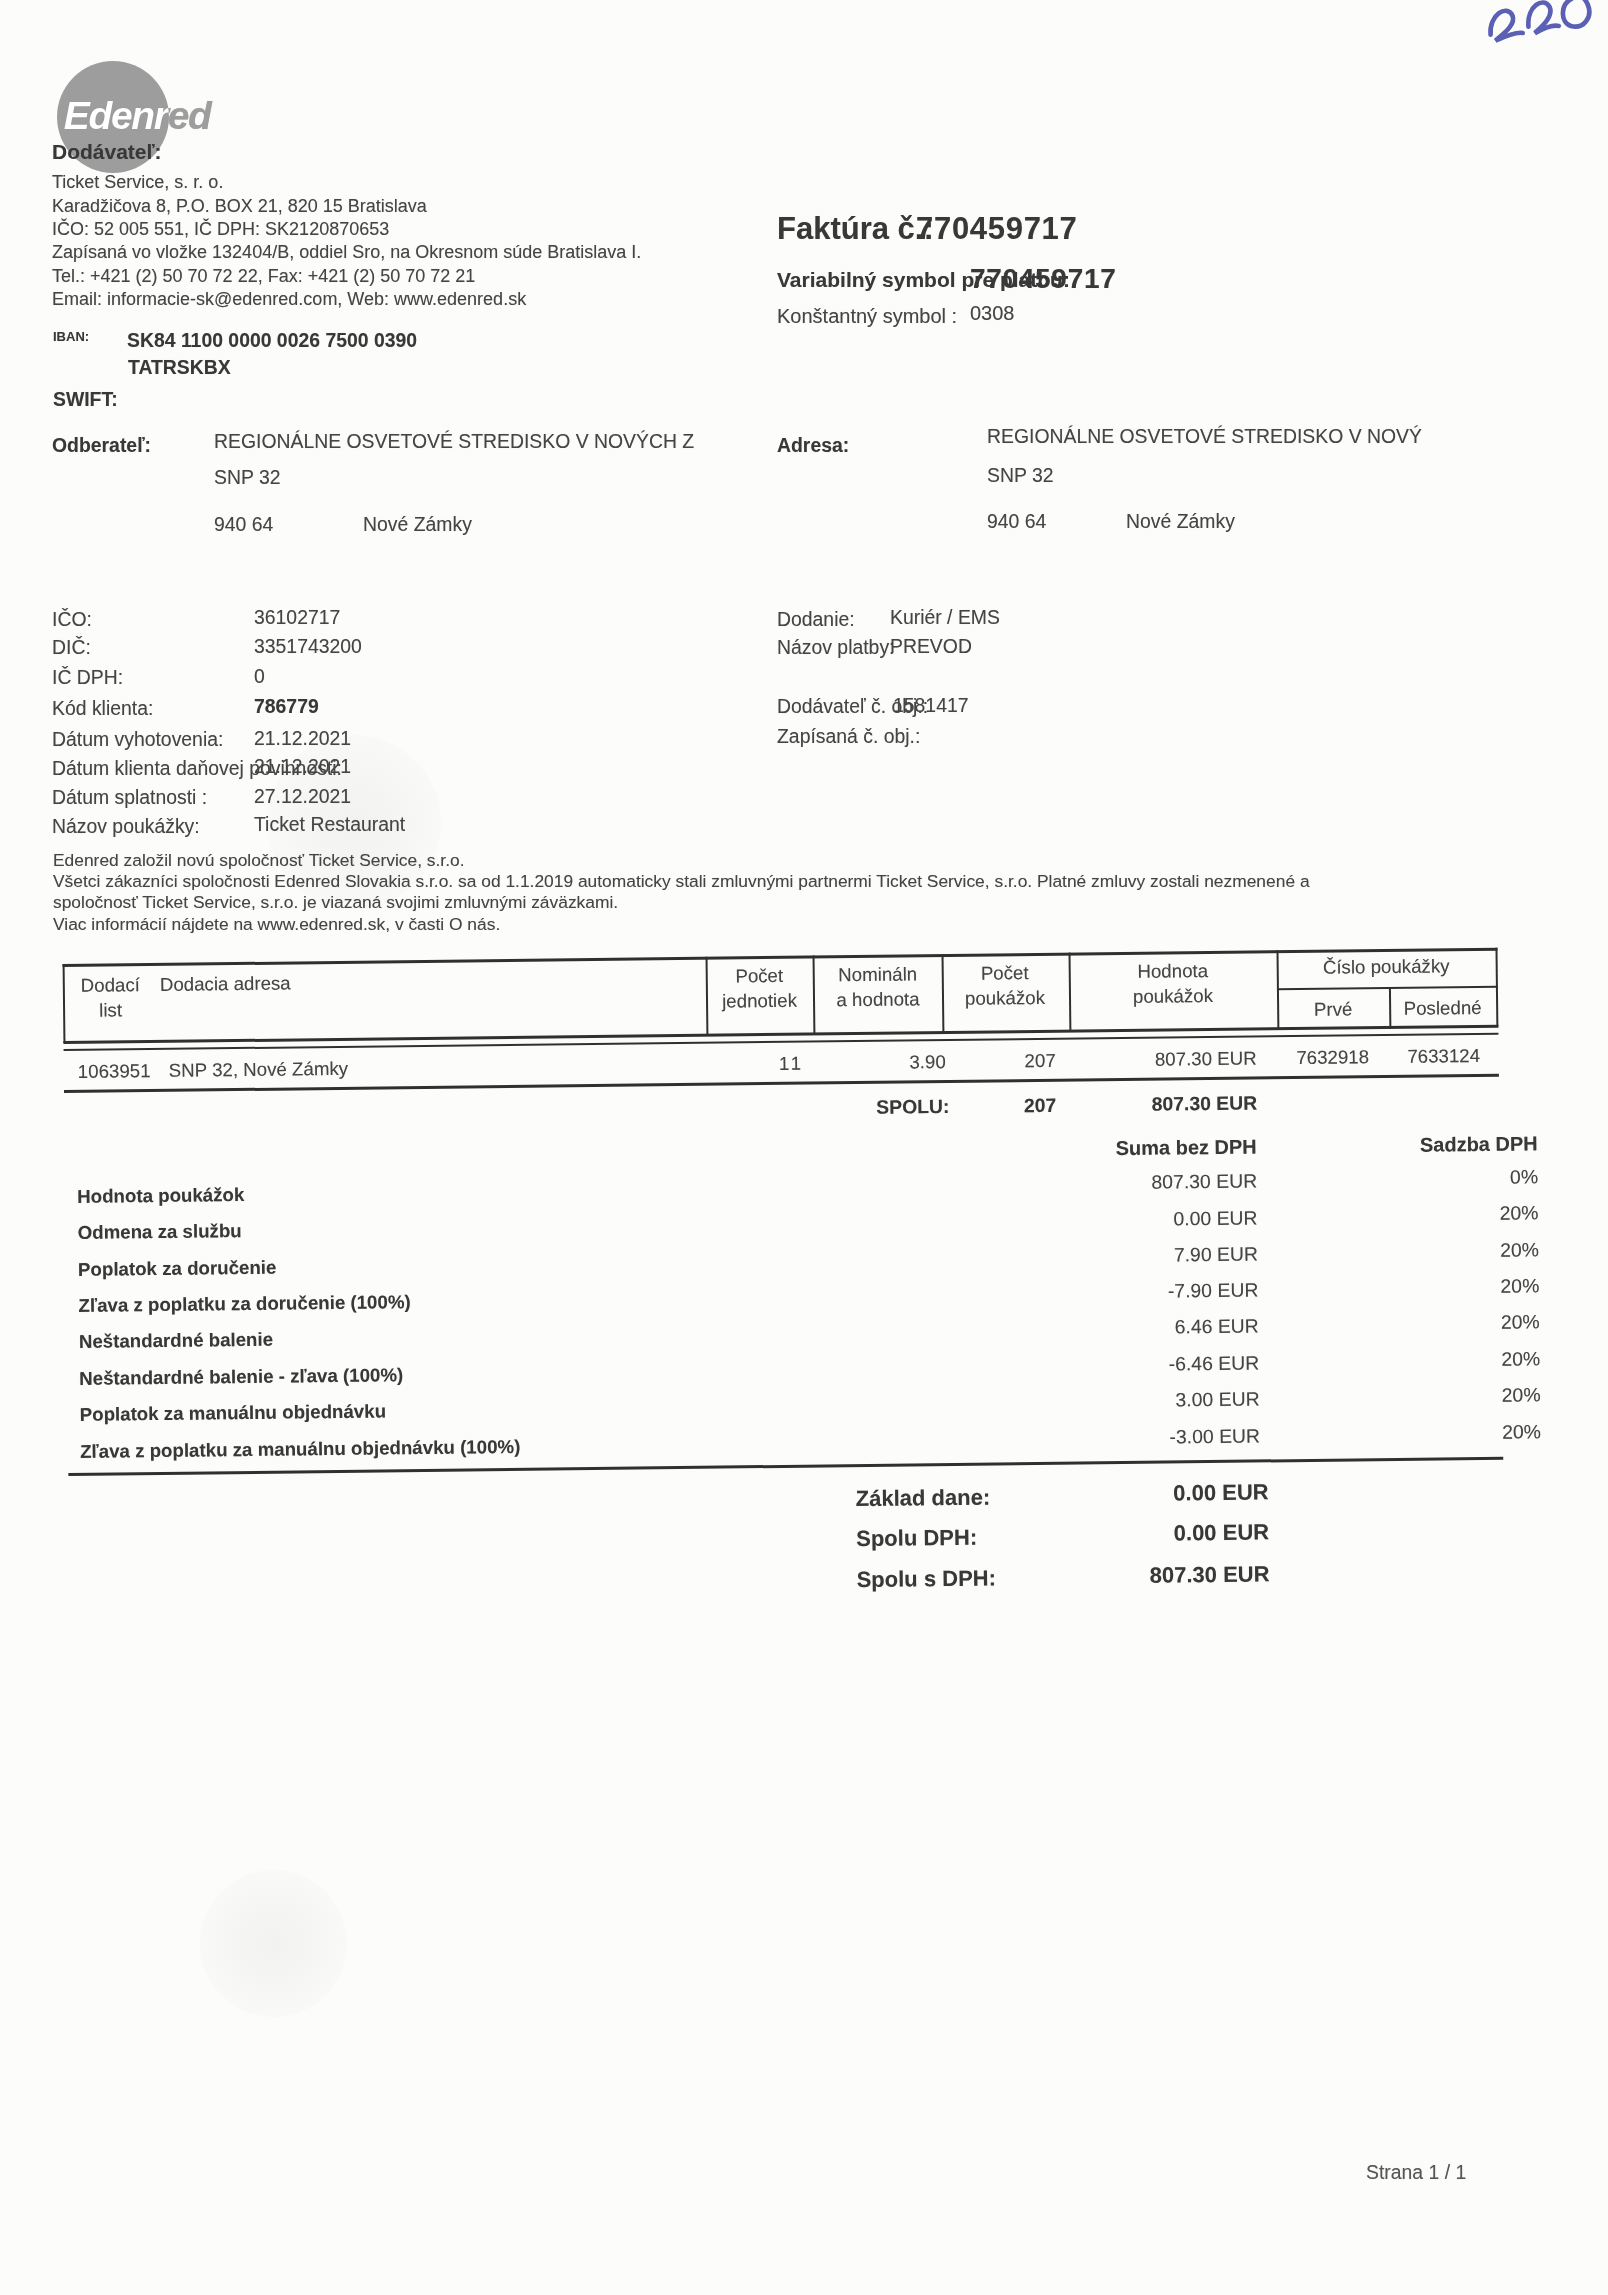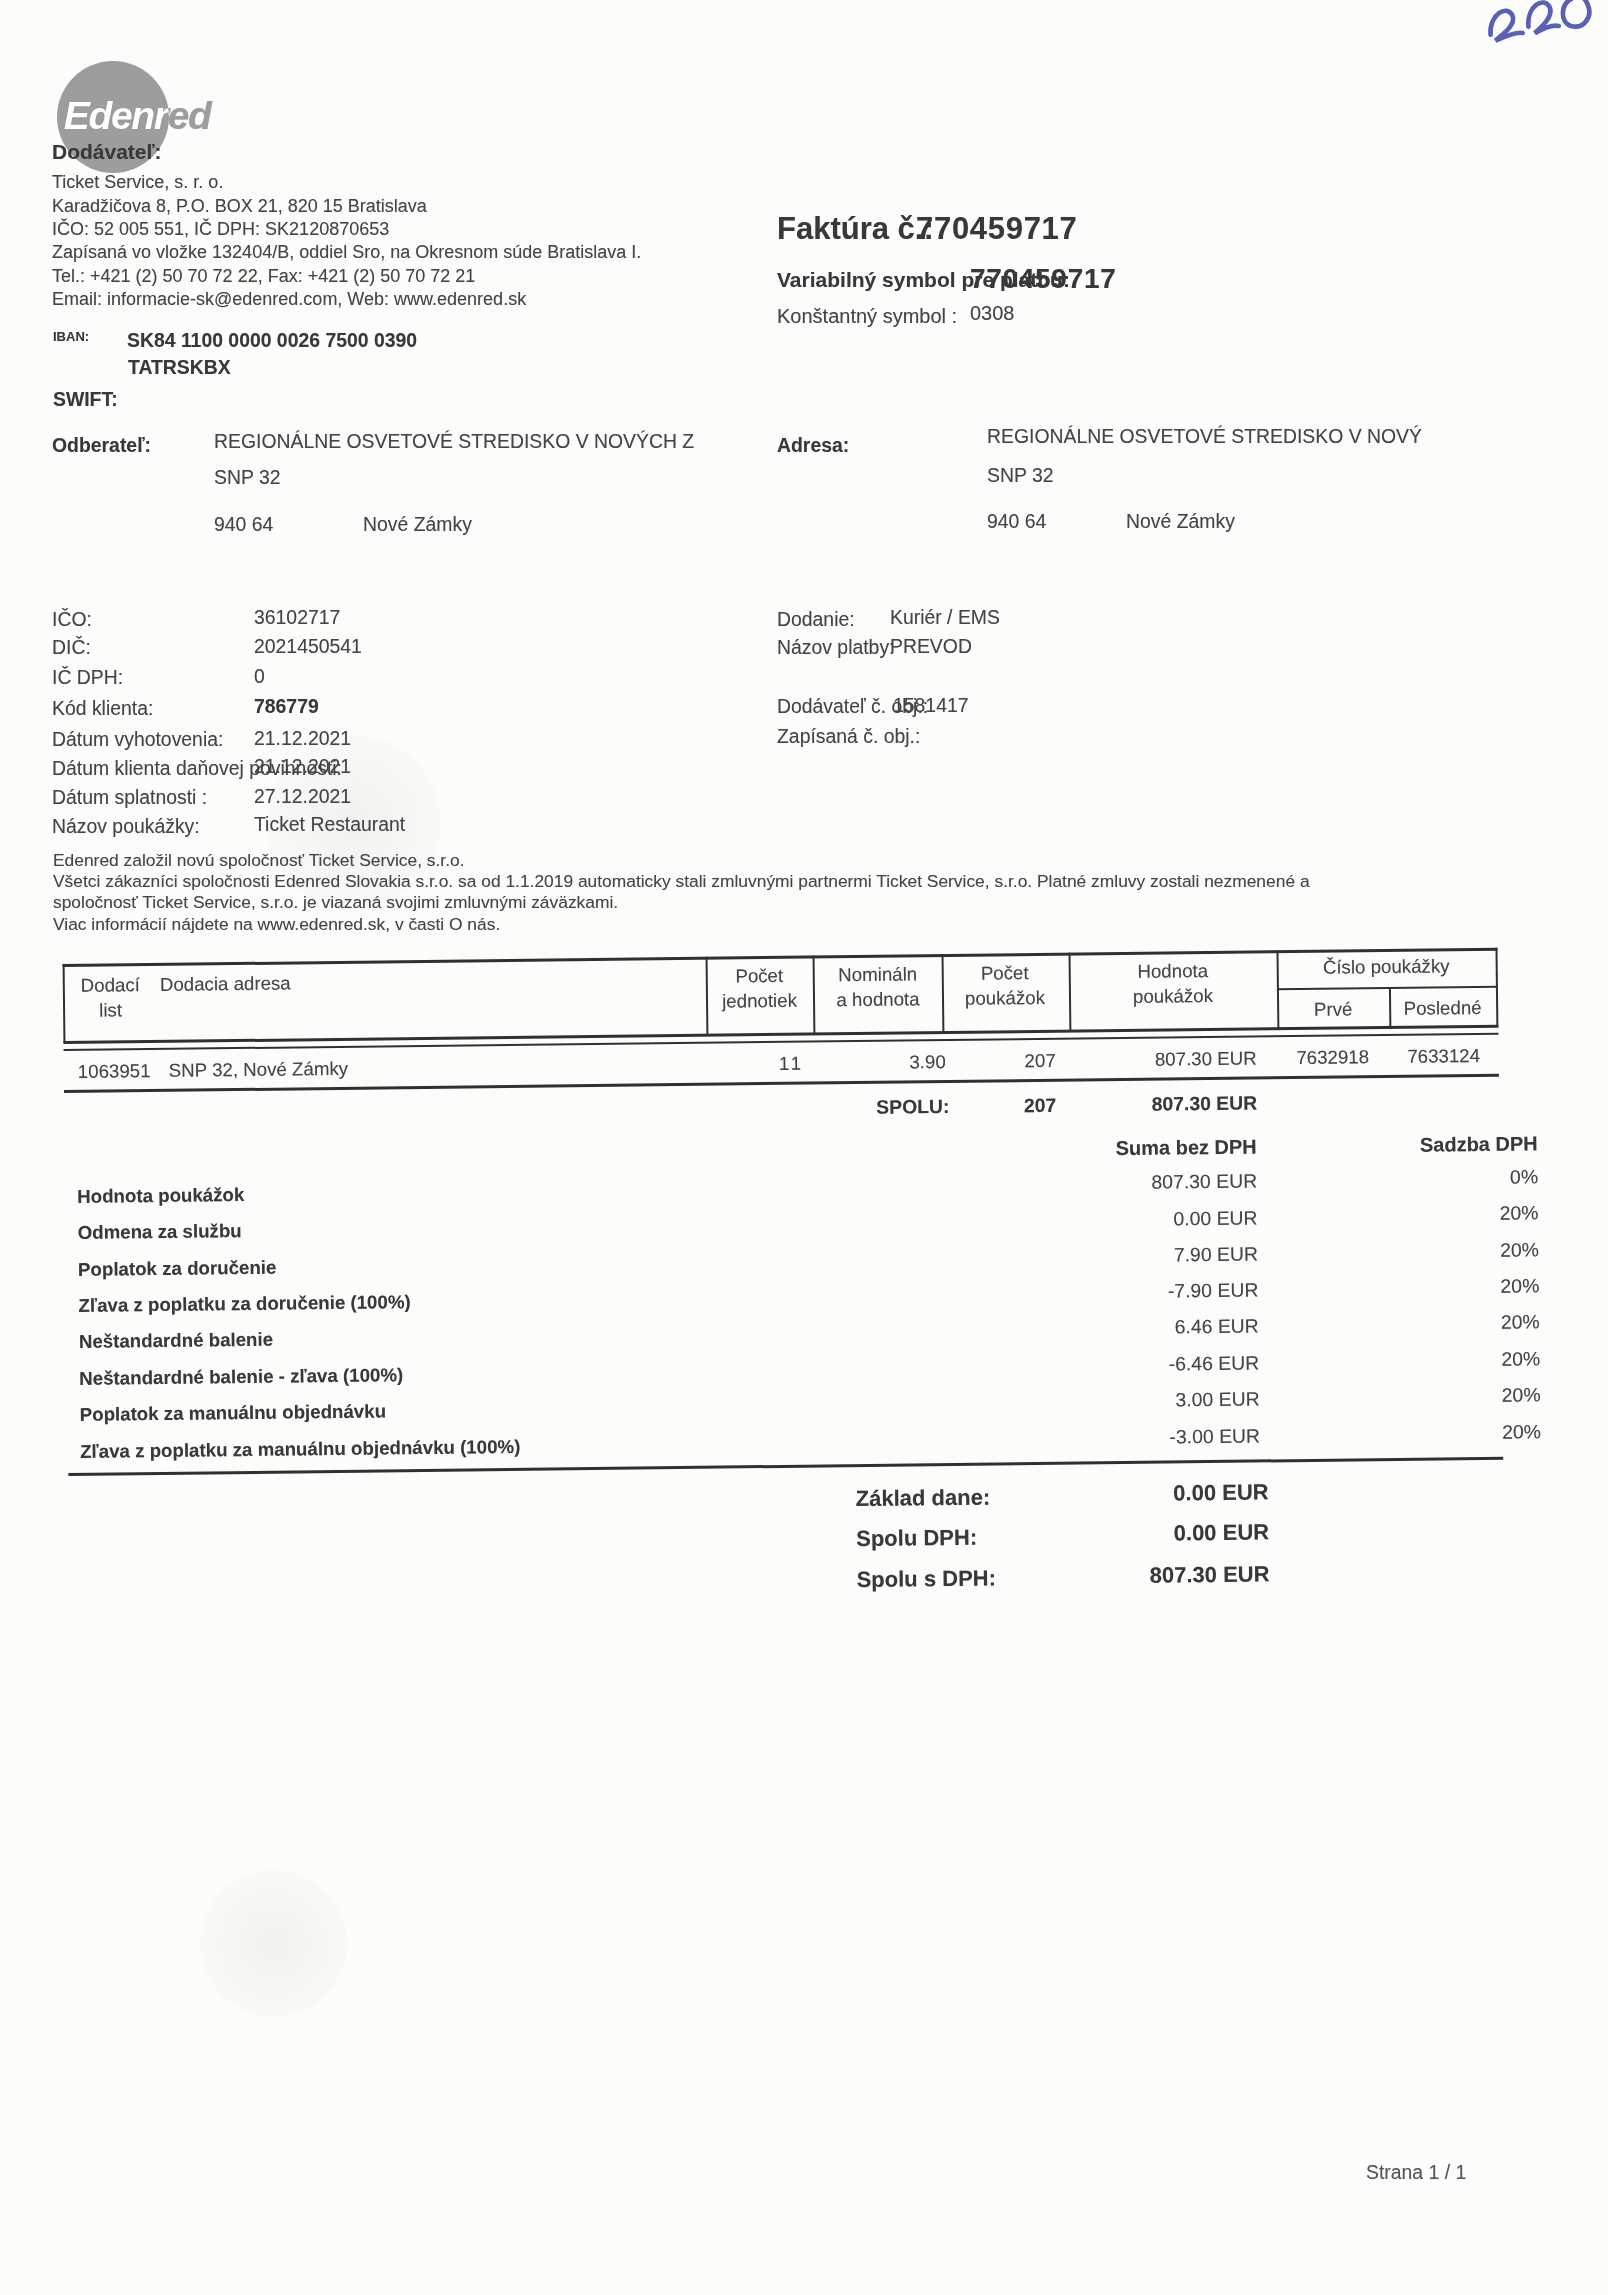--- a/index.html
+++ b/index.html
@@ -86,21 +86,21 @@
 
   <div class="t b" style="left:777px;top:434px;font-size:19.4px;">Adresa:</div>
   <div class="t" style="left:987px;top:425px;font-size:19.4px;">REGIONÁLNE OSVETOVÉ STREDISKO V NOVÝ</div>
   <div class="t" style="left:987px;top:464px;font-size:19.4px;">SNP 32</div>
   <div class="t" style="left:987px;top:510px;font-size:19.4px;">940 64</div>
   <div class="t" style="left:1126px;top:510px;font-size:19.4px;">Nové Zámky</div>
 
   <div class="t" style="left:52px;top:608px;font-size:19.4px;">IČO:</div>
   <div class="t" style="left:254px;top:606px;font-size:19.4px;">36102717</div>
   <div class="t" style="left:52px;top:636px;font-size:19.4px;">DIČ:</div>
-  <div class="t" style="left:254px;top:635px;font-size:19.4px;">2021450541</div>
+  <div class="t" style="left:254px;top:635px;font-size:19.4px;">3351743200</div>
   <div class="t" style="left:52px;top:666px;font-size:19.4px;">IČ DPH:</div>
   <div class="t" style="left:254px;top:665px;font-size:19.4px;">0</div>
   <div class="t" style="left:52px;top:697px;font-size:19.4px;">Kód  klienta:</div>
   <div class="t b" style="left:254px;top:695px;font-size:19.4px;">786779</div>
   <div class="t" style="left:52px;top:728px;font-size:19.4px;">Dátum vyhotovenia:</div>
   <div class="t" style="left:254px;top:727px;font-size:19.4px;">21.12.2021</div>
   <div class="t" style="left:52px;top:757px;font-size:19.4px;">Dátum klienta daňovej povinnosti:</div>
   <div class="t" style="left:254px;top:755px;font-size:19.4px;">21.12.2021</div>
   <div class="t" style="left:52px;top:786px;font-size:19.4px;">Dátum splatnosti :</div>
   <div class="t" style="left:254px;top:785px;font-size:19.4px;">27.12.2021</div>

